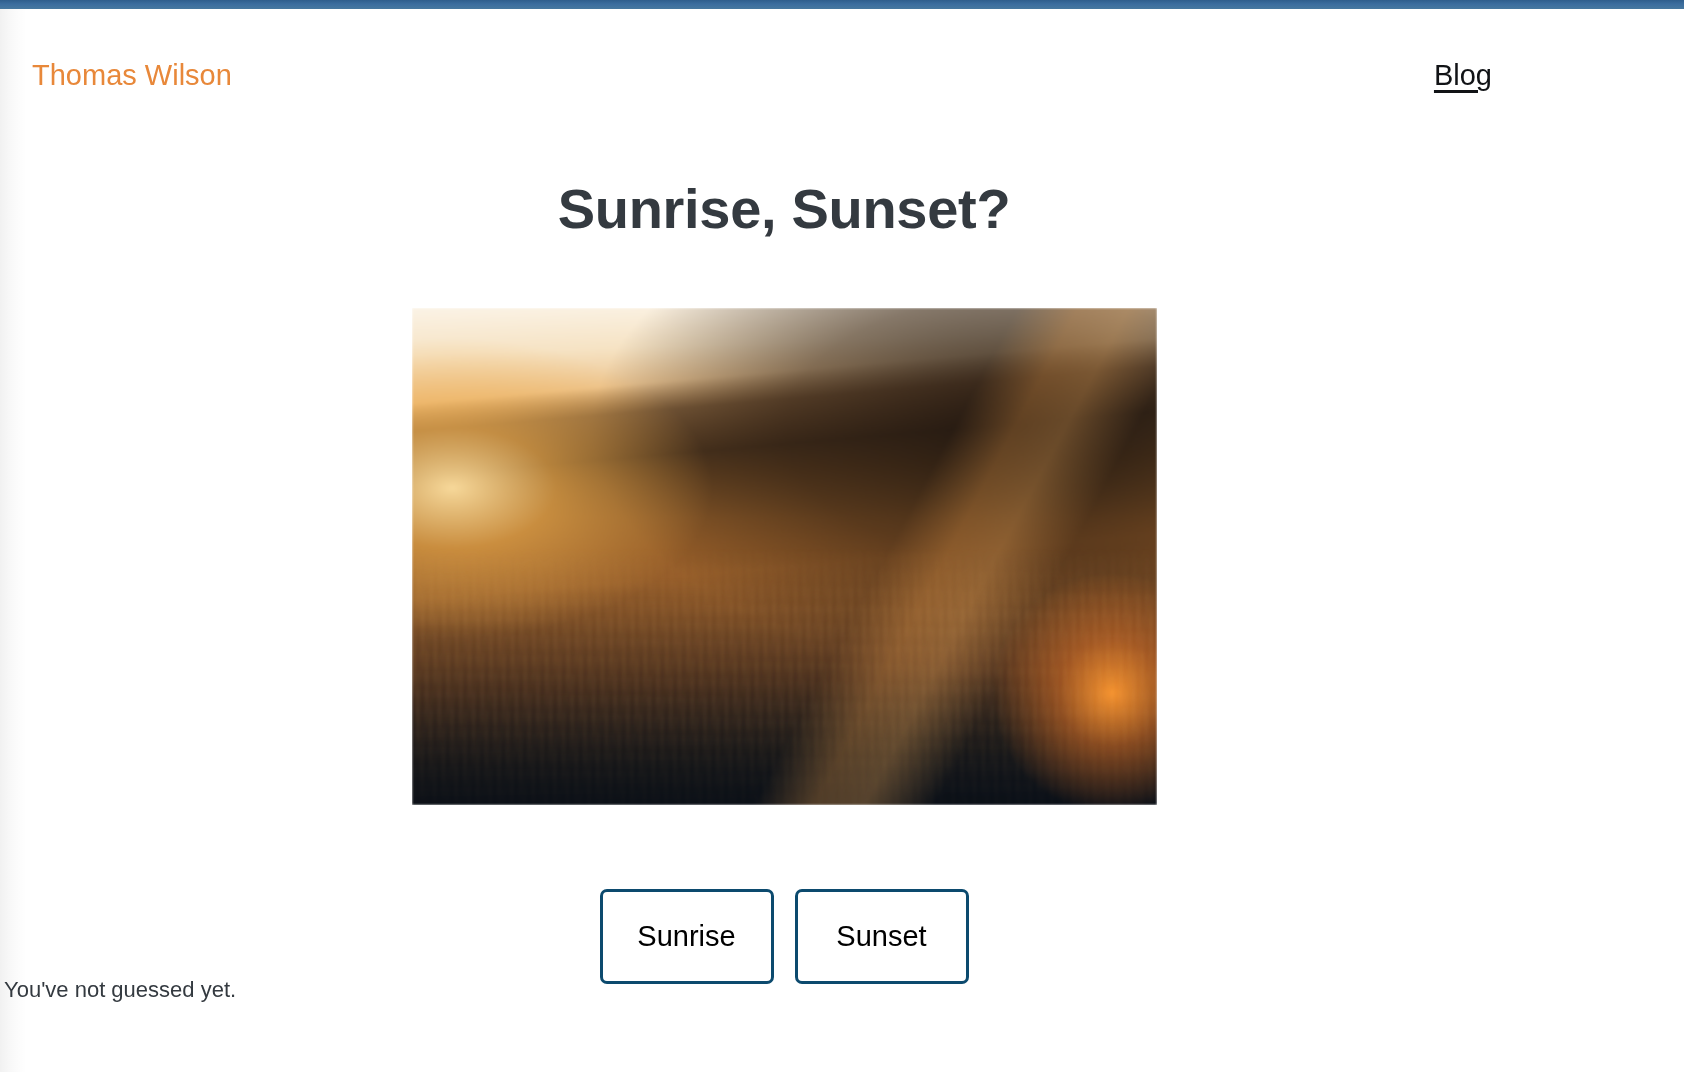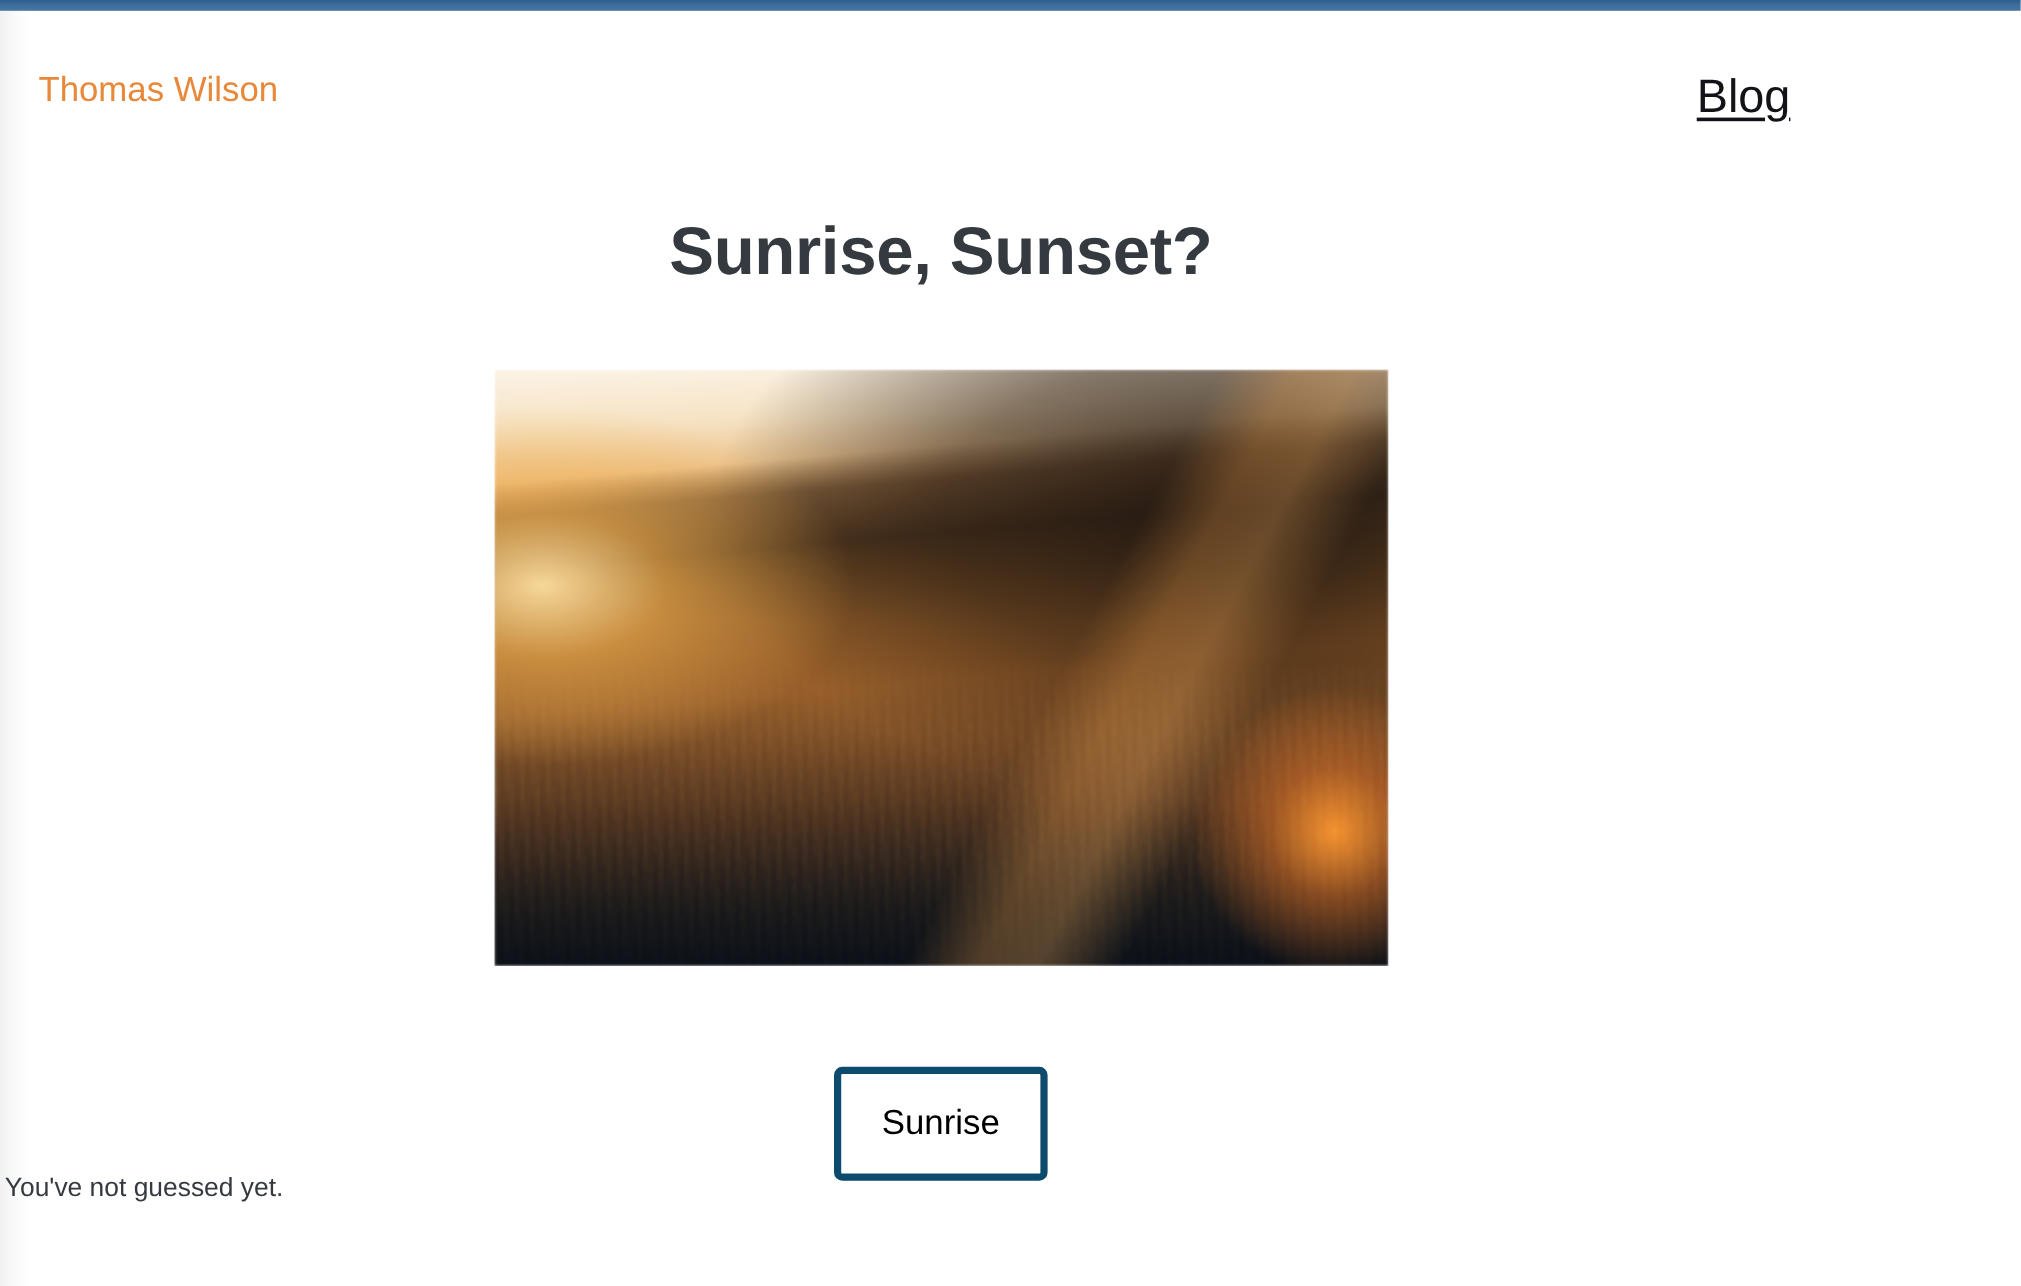--- a/index.html
+++ b/index.html
@@ -57,21 +57,21 @@
     white-space: nowrap;
   }
 
   .nav {
     position: absolute;
     right: 36px;
     top: 52px;
   }
 
   .nav-link {
-    font-size: 39px;
+    font-size: 29px;
     line-height: 1;
     color: #111316;
     text-decoration: underline;
     text-underline-offset: 5px;
     text-decoration-thickness: 3px;
     white-space: nowrap;
   }
 
   
   .page-title {
@@ -157,21 +157,21 @@
     display: flex;
     justify-content: center;
     gap: 21px;
   }
 
   .guess-btn {
     min-width: 174px;
     height: 95px;
     padding: 0 34px;
     background: #ffffff;
-    border: 6px solid #0c4a6e;
+    border: 3px solid #0c4a6e;
     border-radius: 7px;
     font-family: "Liberation Sans", sans-serif;
     font-size: 29px;
     line-height: 1;
     color: #000000;
     cursor: pointer;
     display: flex;
     align-items: center;
     justify-content: center;
   }
@@ -205,17 +205,18 @@
 
   <h1 class="page-title">Sunrise, Sunset?</h1>
 
   <div class="photo-wrap">
     <div class="photo"></div>
     <div class="photo-grass"></div>
   </div>
 
   <div class="button-row">
     <button class="guess-btn">Sunrise</button>
+    <button class="guess-btn">Sunset</button>
   </div>
 
   <div class="result-text">You've not guessed yet.</div>
 
 </div>
 
 </body></html>

